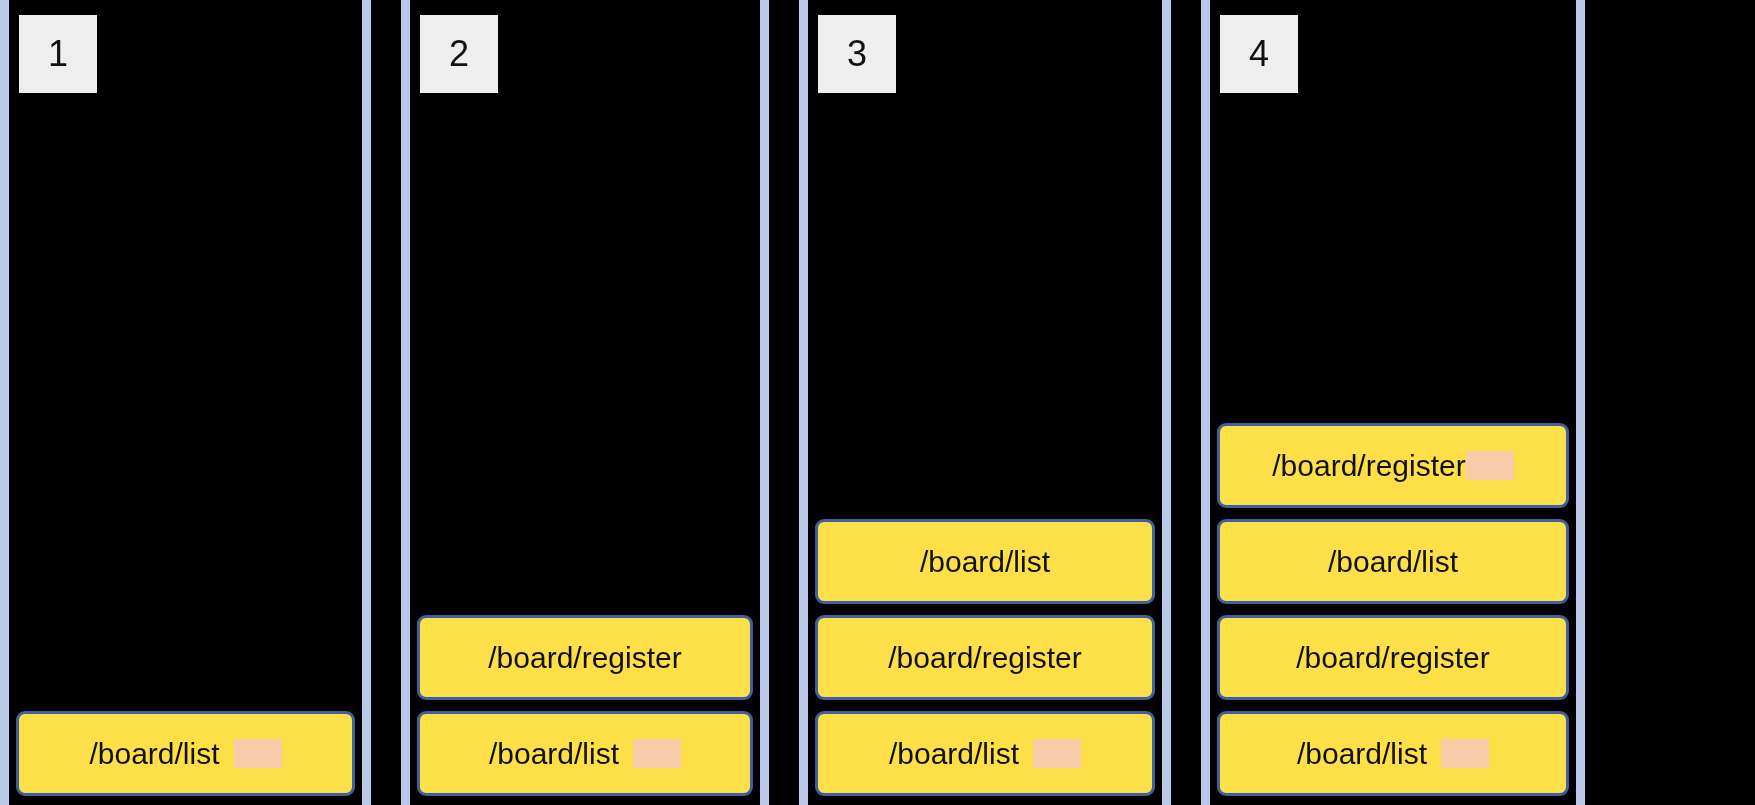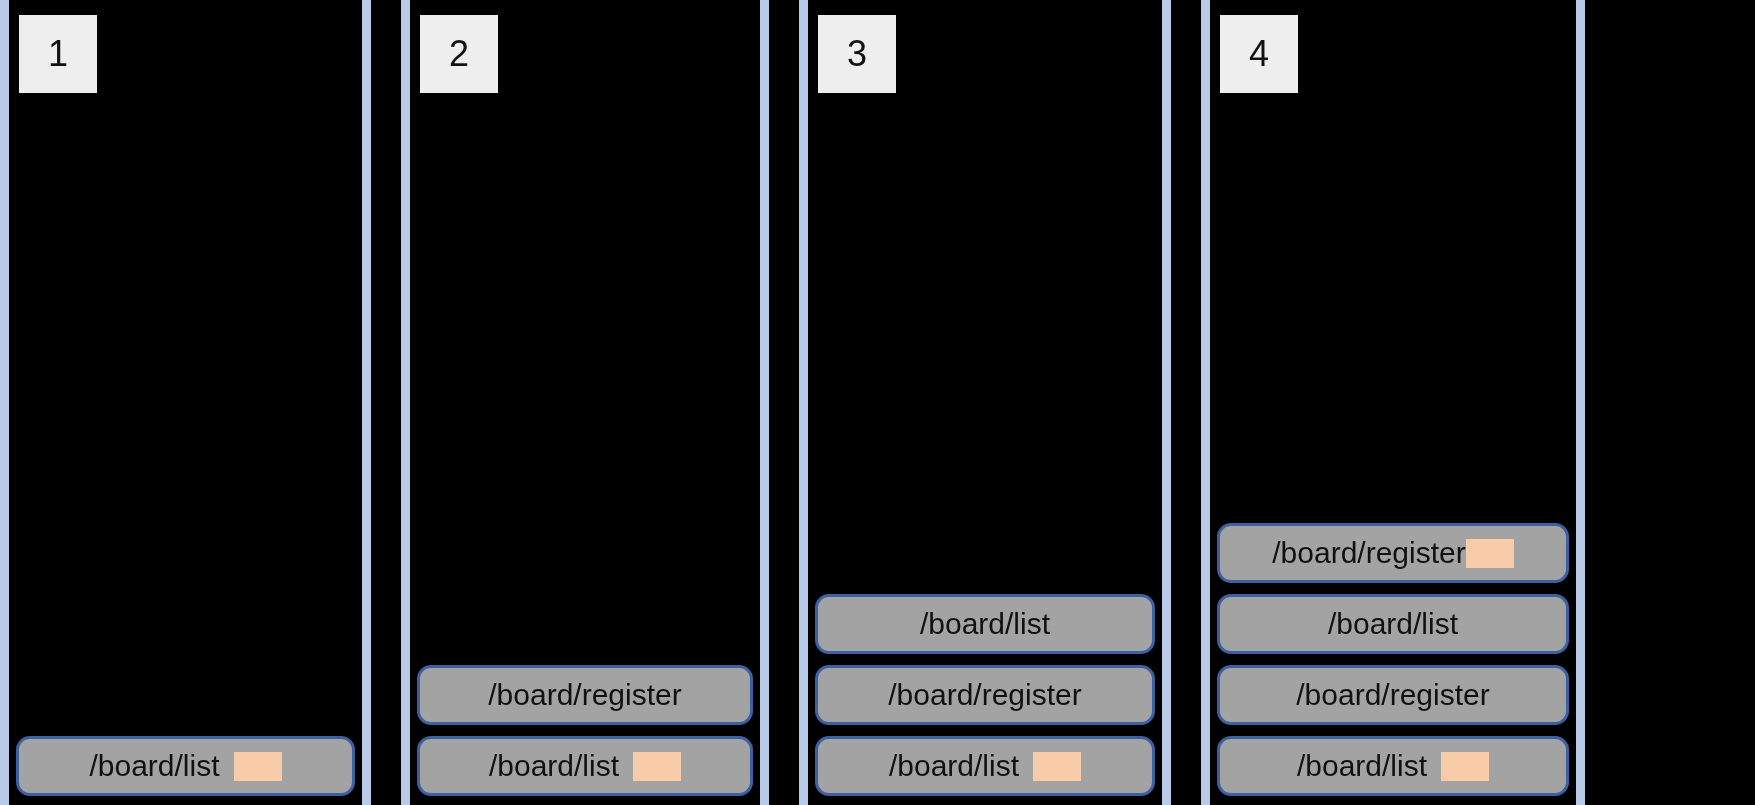--- a/index.html
+++ b/index.html
@@ -74,24 +74,24 @@
     z-index: 2;
     display: flex;
     flex-direction: column;
     justify-content: flex-end;
     gap: 11px;
     padding: 0 7px 9px 7px;
   }
 
   .card {
     box-sizing: border-box;
-    background: #a3a3a3;
+    background: #fde047;
     border: 3px solid #3c60a0;
-    border-radius: 14px;
-    height: 60px;
+    border-radius: 9px;
+    height: 85px;
     display: flex;
     align-items: center;
     justify-content: center;
     padding: 0 14px;
     color: #111111;
     font-size: 30px;
     white-space: nowrap;
     overflow: hidden;
   }
 

